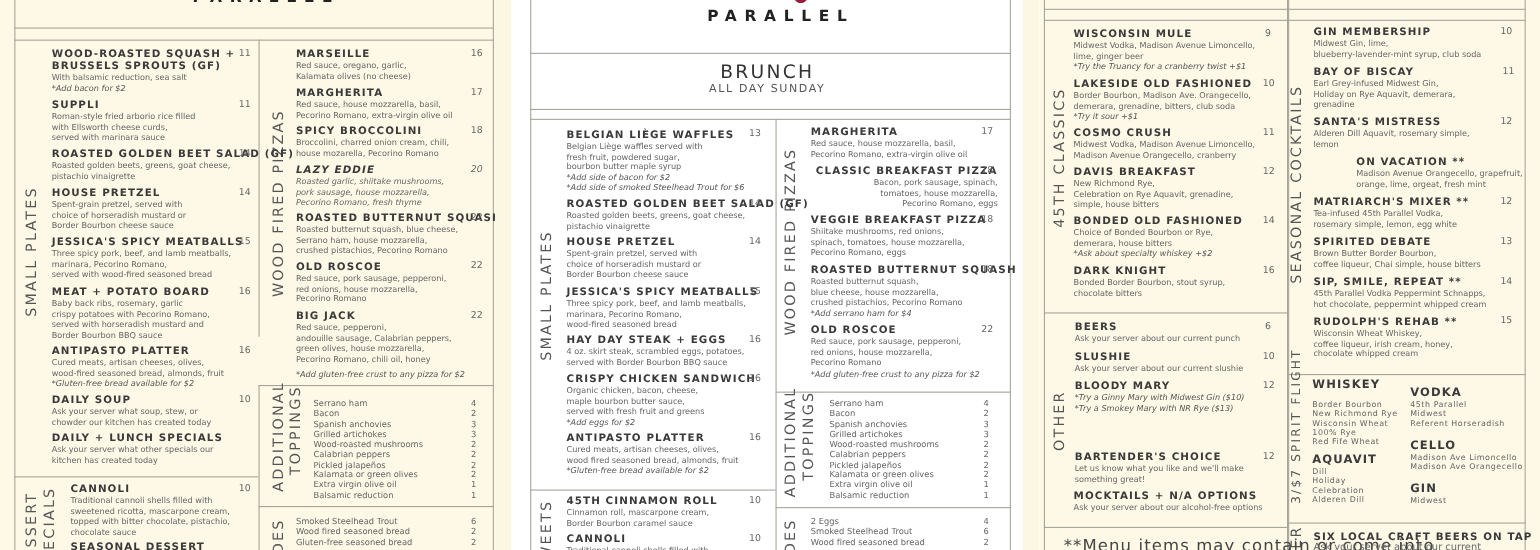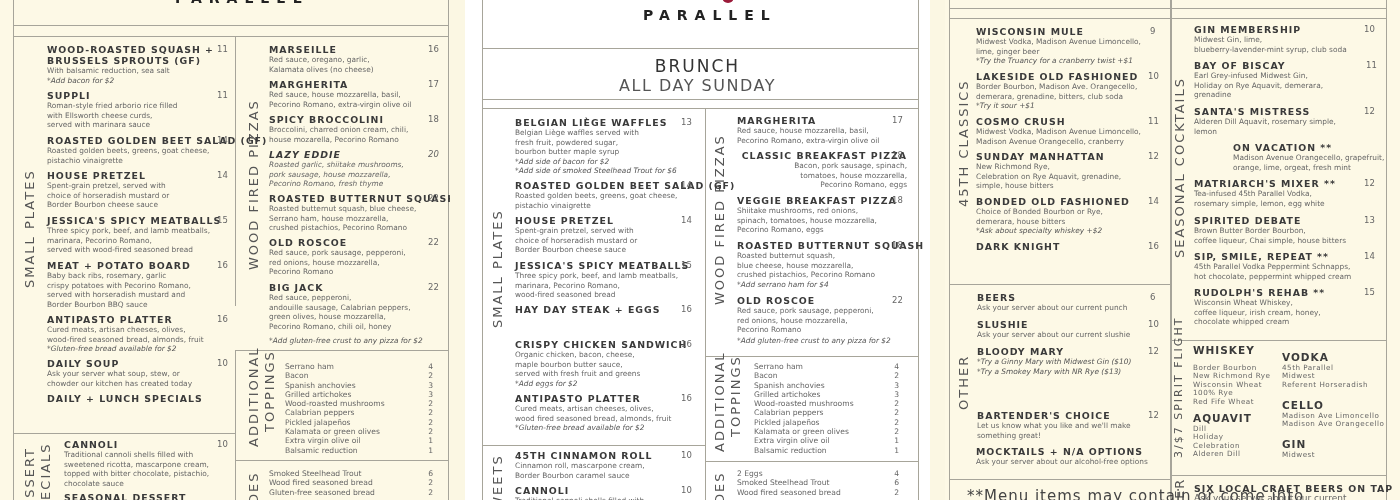--- a/index.html
+++ b/index.html
@@ -29,21 +29,21 @@
   .item .name { font-family: "DejaVu Sans", sans-serif; font-weight: bold; font-size: 9.4px; letter-spacing: 1px; color: #3a3a3a; white-space: nowrap; }
   .item .desc { font-size: 7.4px; line-height: 9.6px; color: #666; white-space: pre-line; }
   .item .note { font-size: 7.4px; line-height: 9.6px; color: #555; font-style: italic; white-space: pre-line; }
   .item .price { position: absolute; top: 0; font-size: 8.5px; color: #666; }
 
   .toplist { position: absolute; }
   .toplist .row { position: relative; height: 9.3px; font-size: 7.6px; color: #666; white-space: nowrap; }
   .toplist .row .pr { position: absolute; right: 0; top: 0; }
 
   .brunch-title { position: absolute; left: 465px; width: 465px; text-align: center; font-size: 17px; letter-spacing: 2px; color: #333; }
-  .brunch-sub { position: absolute; left: 465px; width: 465px; text-align: center; font-size: 16px; letter-spacing: 1.5px; color: #555; }
+  .brunch-sub { position: absolute; left: 465px; width: 465px; text-align: center; font-size: 10px; letter-spacing: 1.5px; color: #555; }
 
   .flight-h { position: absolute; font-weight: bold; font-size: 10.5px; letter-spacing: 1px; color: #3a3a3a; }
   .flight-l { position: absolute; font-size: 7.2px; line-height: 8.4px; letter-spacing: 0.5px; color: #666; white-space: pre-line; }
   .footer-note { position: absolute; font-size: 15px; letter-spacing: 1px; color: #444; white-space: nowrap; }
 </style>
 </head>
 <body>
 
 <div class="panel cream p1">
   <div class="logo" style="left:175px; top:-10px;">PARALLEL</div>
@@ -114,20 +114,22 @@
     <div class="price" style="left:170px;">16</div>
   </div>
   <div class="item" style="left:47px; top:358px; width:180px;">
     <div class="name">DAILY SOUP</div>
     <div class="desc">Ask your server what soup, stew, or
 chowder our kitchen has created today</div>
     <div class="price" style="left:170px;">10</div>
   </div>
   <div class="item" style="left:47px; top:393px; width:180px;">
     <div class="name">DAILY + LUNCH SPECIALS</div>
+    <div class="desc">Ask your server what other specials our
+kitchen has created today</div>
   </div>
 
   <div class="item" style="left:64px; top:439px; width:163px;">
     <div class="name">CANNOLI</div>
     <div class="desc">Traditional cannoli shells filled with
 sweetened ricotta, mascarpone cream,
 topped with bitter chocolate, pistachio,
 chocolate sauce</div>
     <div class="price" style="left:153px;">10</div>
   </div>
@@ -255,20 +257,22 @@
 </div>
 <div class="item" style="left:515px; top:260px; width:175px;">
   <div class="name">JESSICA'S SPICY MEATBALLS</div>
   <div class="desc">Three spicy pork, beef, and lamb meatballs,
 marinara, Pecorino Romano,
 wood-fired seasoned bread</div>
   <div class="price" style="left:166px;">15</div>
 </div>
 <div class="item" style="left:515px; top:304px; width:175px;">
   <div class="name">HAY DAY STEAK + EGGS</div>
+  <div class="desc">4 oz. skirt steak, scrambled eggs, potatoes,
+served with Border Bourbon BBQ sauce</div>
   <div class="price" style="left:166px;">16</div>
 </div>
 <div class="item" style="left:515px; top:339px; width:175px;">
   <div class="name">CRISPY CHICKEN SANDWICH</div>
   <div class="desc">Organic chicken, bacon, cheese,
 maple bourbon butter sauce,
 served with fresh fruit and greens</div>
   <div class="note">*Add eggs for $2</div>
   <div class="price" style="left:166px;">16</div>
 </div>
@@ -381,35 +385,37 @@
   <div class="note">*Try it sour +$1</div>
   <div class="price" style="left:172px;">10</div>
 </div>
 <div class="item" style="left:976px; top:116px; width:180px;">
   <div class="name">COSMO CRUSH</div>
   <div class="desc">Midwest Vodka, Madison Avenue Limoncello,
 Madison Avenue Orangecello, cranberry</div>
   <div class="price" style="left:172px;">11</div>
 </div>
 <div class="item" style="left:976px; top:151px; width:180px;">
-  <div class="name">SUNDAY MANHATTAN</div>
+  <div class="name">DAVIS BREAKFAST</div>
   <div class="desc">New Richmond Rye,
 Celebration on Rye Aquavit, grenadine,
 simple, house bitters</div>
   <div class="price" style="left:172px;">12</div>
 </div>
 <div class="item" style="left:976px; top:196px; width:180px;">
   <div class="name">BONDED OLD FASHIONED</div>
   <div class="desc">Choice of Bonded Bourbon or Rye,
 demerara, house bitters</div>
   <div class="note">*Ask about specialty whiskey +$2</div>
   <div class="price" style="left:172px;">14</div>
 </div>
 <div class="item" style="left:976px; top:241px; width:180px;">
   <div class="name">DARK KNIGHT</div>
+  <div class="desc">Bonded Border Bourbon, stout syrup,
+chocolate bitters</div>
   <div class="price" style="left:172px;">16</div>
 </div>
 
 <div class="item" style="left:977px; top:292px; width:180px;">
   <div class="name">BEERS</div>
   <div class="desc">Ask your server about our current punch</div>
   <div class="price" style="left:173px;">6</div>
 </div>
 <div class="item" style="left:977px; top:319px; width:180px;">
   <div class="name">SLUSHIE</div>

